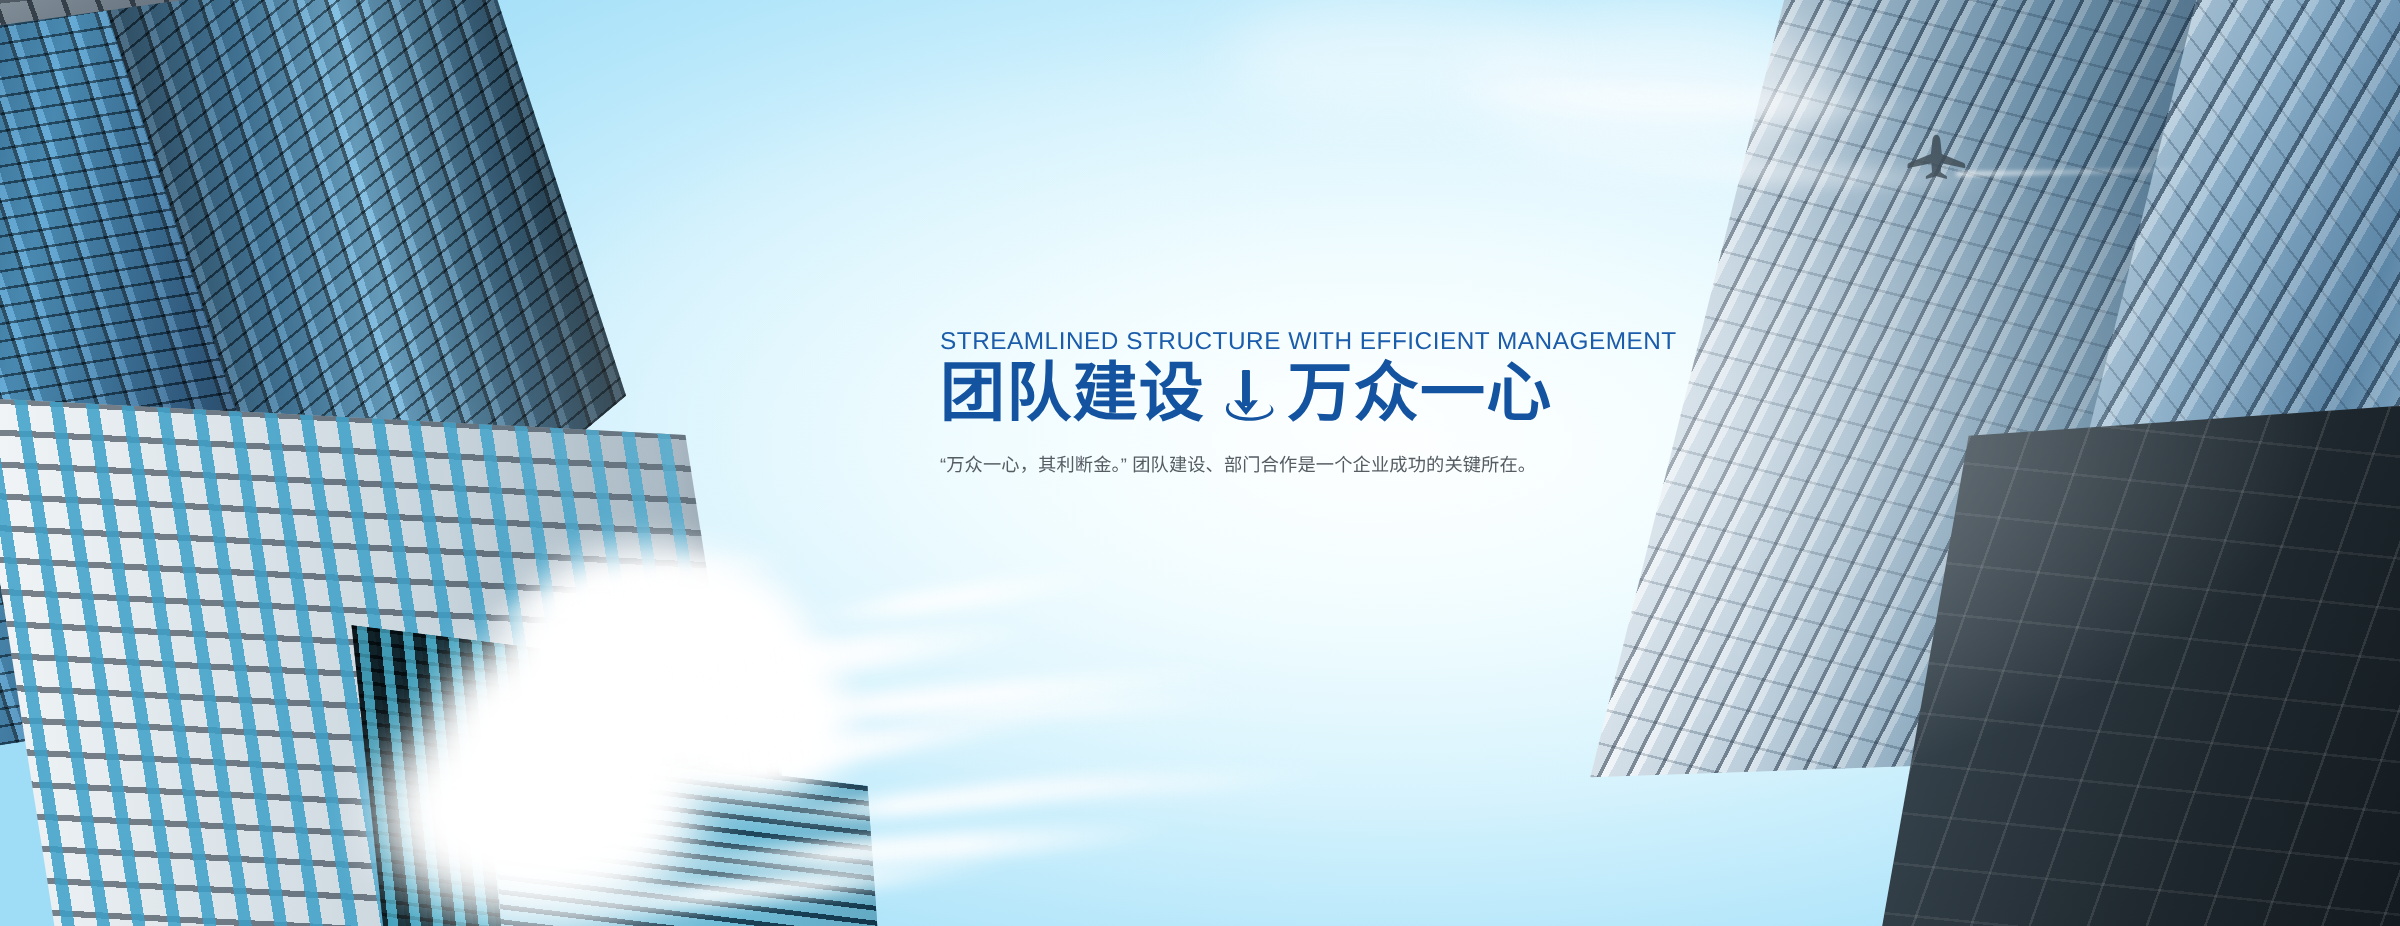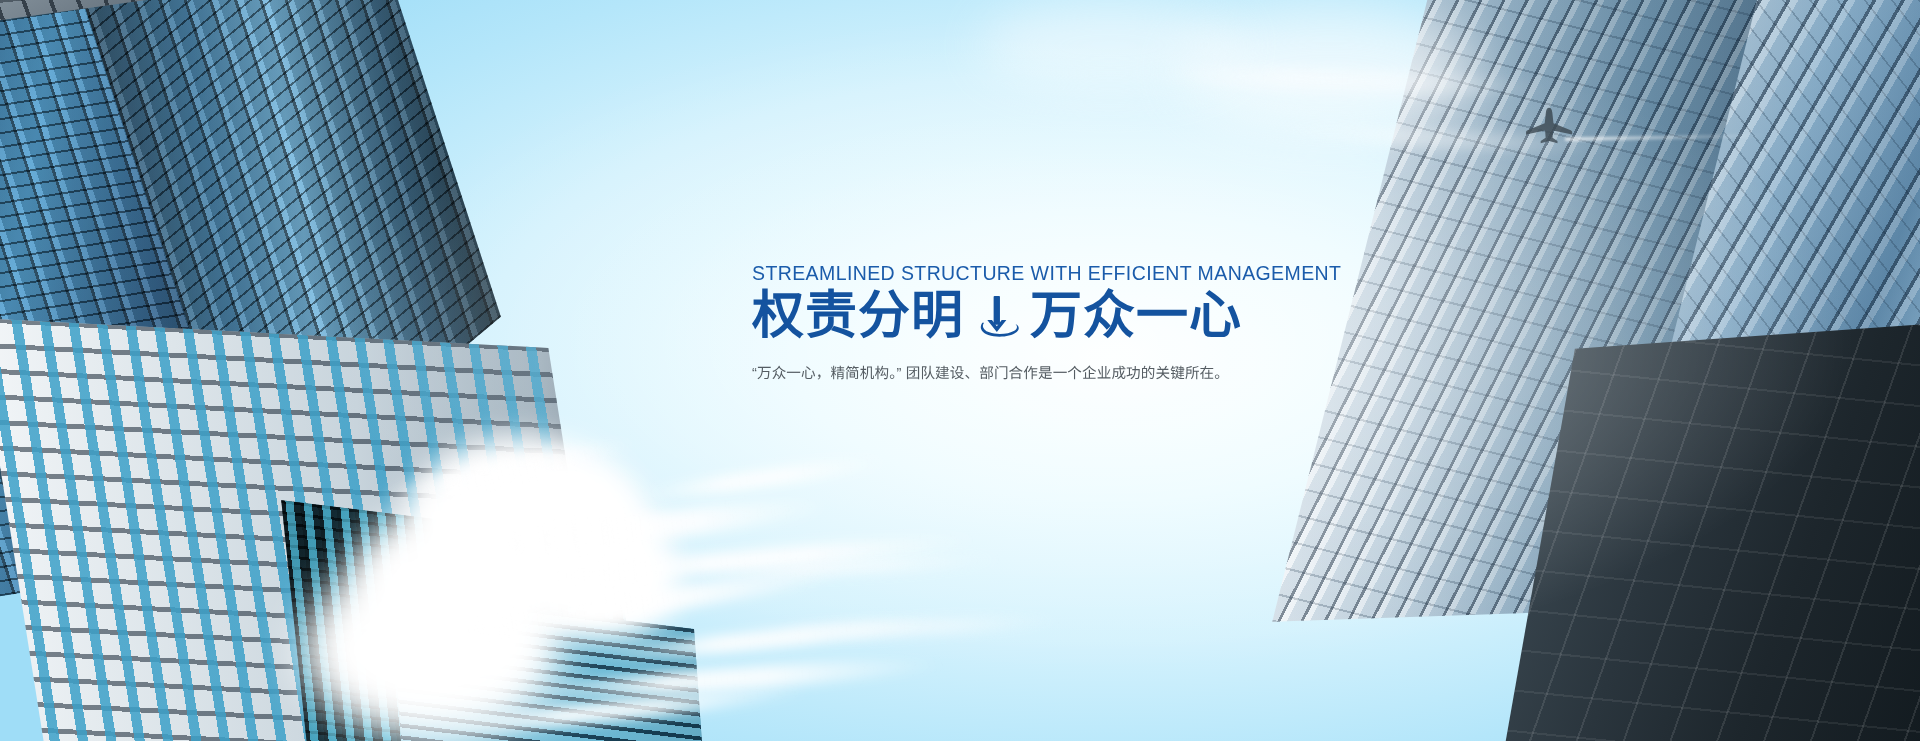--- a/index.html
+++ b/index.html
@@ -252,39 +252,39 @@
     </svg>
   </span>
 
   <div class="haze"></div>
 
   <div class="copy">
 
     <div class="eyebrow">STREAMLINED STRUCTURE WITH EFFICIENT MANAGEMENT</div>
 
     <div class="headline">
-      <span class="part">权责分明</span>
+      <span class="part">团队建设</span>
 
       <span class="logo-mark">
         <svg viewBox="0 0 64 64" xmlns="http://www.w3.org/2000/svg">
           <g fill="#14539f">
 
             <rect x="28" y="6" width="7.5" height="34" rx="1"></rect>
 
             <path d="M20.5 34.5 L31.8 48.5 L43.1 34.5 L37.6 34.5 L31.8 41.8 L26 34.5 Z"></path>
 
             <path d="M14.5 37.5 c-3.8 5.6 -1.4 11.6 7.2 14.6 c10.6 3.7 26.2 2.2 33.2 -3.2
                      c4.6 -3.6 3.4 -7.9 -1.6 -10.4 c3.2 2.6 3.4 6 -.8 8.6
                      c-6.6 4.1 -20.6 5.1 -29.6 1.9 c-7.2 -2.6 -9.4 -7.4 -6.2 -11.3 z"></path>
           </g>
         </svg>
       </span>
 
       <span class="part">万众一心</span>
     </div>
 
     <div class="body-copy">
-      <span class="ln">“万众一心，精简机构。” 团队建设、部门合作是一个企业成功的关键所在。</span>
+      <span class="ln">“万众一心，其利断金。” 团队建设、部门合作是一个企业成功的关键所在。</span>
     </div>
 
   </div>
 
 </div>
 
 </body></html>

